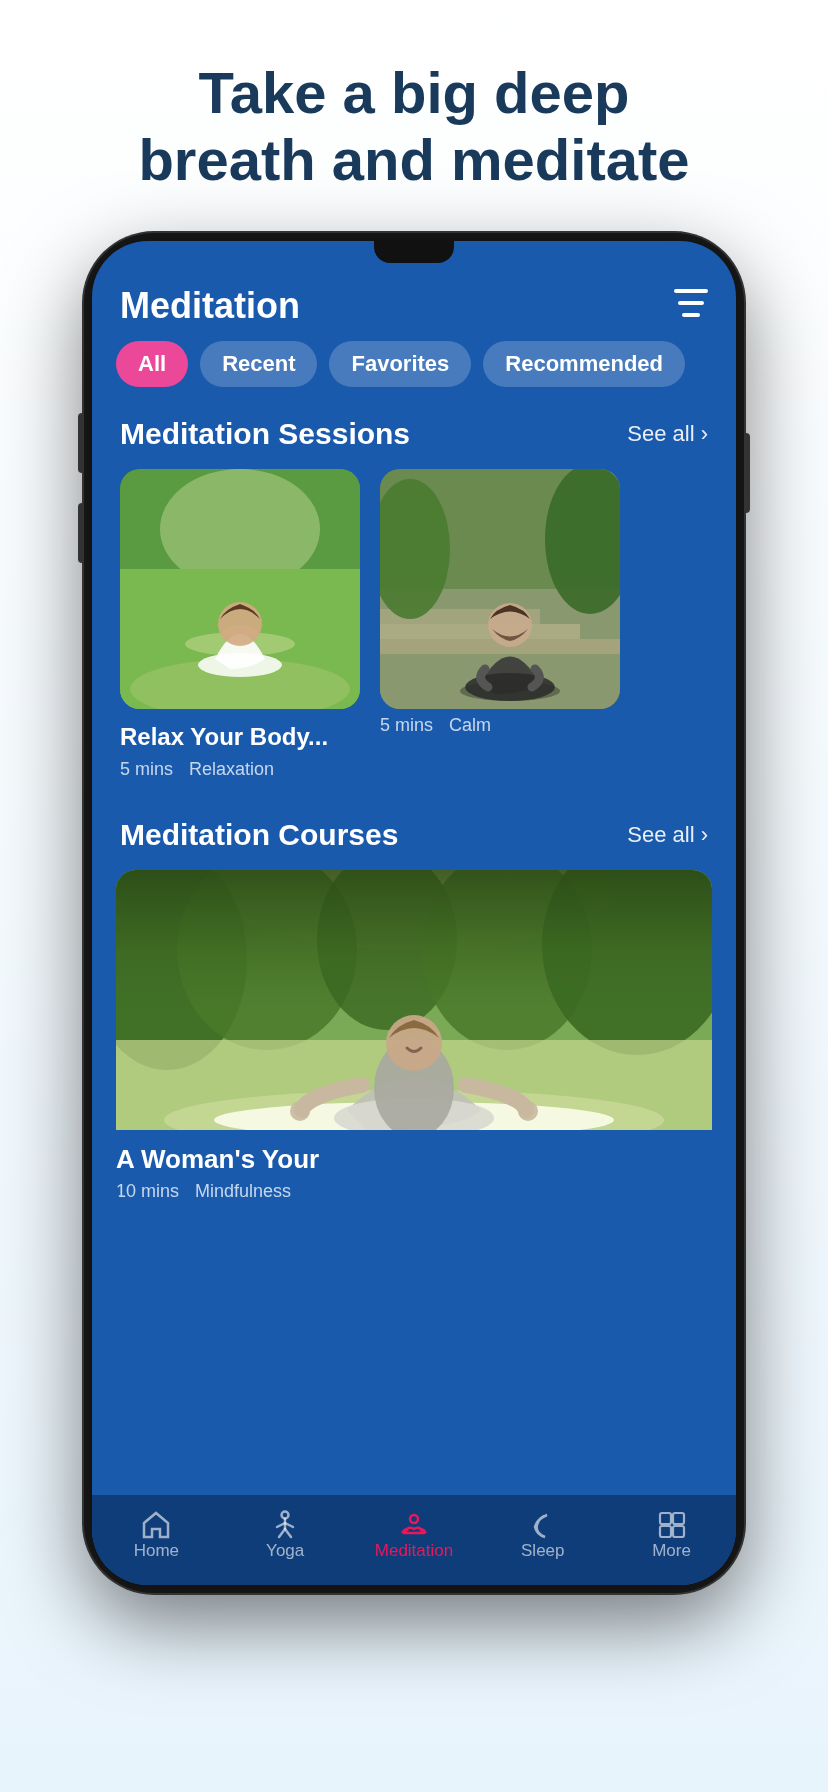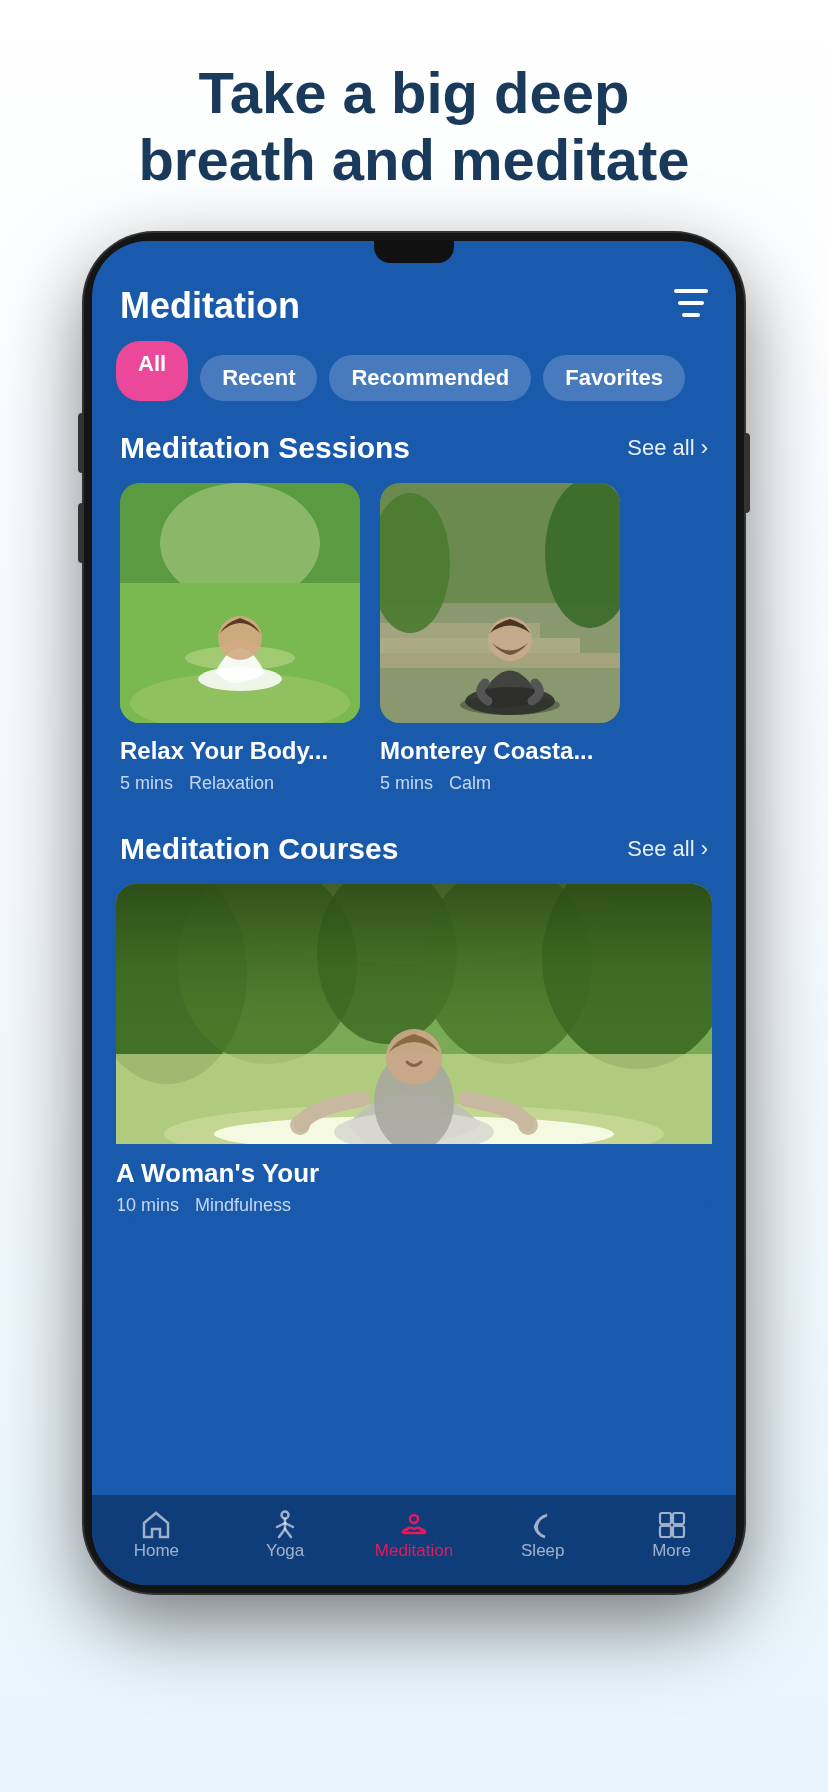--- a/index.html
+++ b/index.html
@@ -130,21 +130,20 @@
       cursor: pointer;
       white-space: nowrap;
     }
     .filter-tab.active {
       background: #ec4899;
       color: #fff;
     }
     .filter-tab.inactive {
       background: rgba(255,255,255,0.2);
       color: #fff;
-      margin-top: 14px;
     }
 
     
     .section {
       padding: 10px 0 0;
     }
     .section-header {
       display: flex;
       justify-content: space-between;
       align-items: center;
@@ -341,22 +340,22 @@
               <rect y="0" width="34" height="4" rx="2" fill="white"></rect>
               <rect x="4" y="12" width="26" height="4" rx="2" fill="white"></rect>
               <rect x="8" y="24" width="18" height="4" rx="2" fill="white"></rect>
             </svg>
           </span>
         </div>
 
         <div class="filter-tabs">
           <div class="filter-tab active">All</div>
           <div class="filter-tab inactive">Recent</div>
+          <div class="filter-tab inactive">Favorites</div>
           <div class="filter-tab inactive">Recommended</div>
-          <div class="filter-tab inactive">Favorites</div>
         </div>
 
         <div class="section">
           <div class="section-header">
             <span class="section-title">Meditation Sessions</span>
             <span class="see-all">See all ›</span>
           </div>
 
           <div class="sessions-scroll">
 
@@ -415,21 +414,20 @@
                   <path d="M105 200 Q95 210 108 218" stroke="#555" stroke-width="9" fill="none" stroke-linecap="round"></path>
                   <path d="M155 200 Q165 210 152 218" stroke="#555" stroke-width="9" fill="none" stroke-linecap="round"></path>
 
                   <circle cx="130" cy="156" r="22" fill="rgba(200,170,140,0.9)"></circle>
 
                   <path d="M112 160 Q130 175 148 160 Q140 170 130 172 Q120 170 112 160Z" fill="#5a4030" opacity="0.8"></path>
 
                   <path d="M110 150 Q130 135 150 150 Q145 140 130 136 Q115 140 110 150Z" fill="#4a3525"></path>
                 </svg>
               </div>
-              <div class="session-name">Monterey Coasta...</div>
               <div class="session-meta">
                 <span class="session-time">5 mins</span>
                 <span class="session-tag">Calm</span>
               </div>
             </div>
           </div>
         </div>
 
         <div class="courses-section">
           <div class="section-header">

